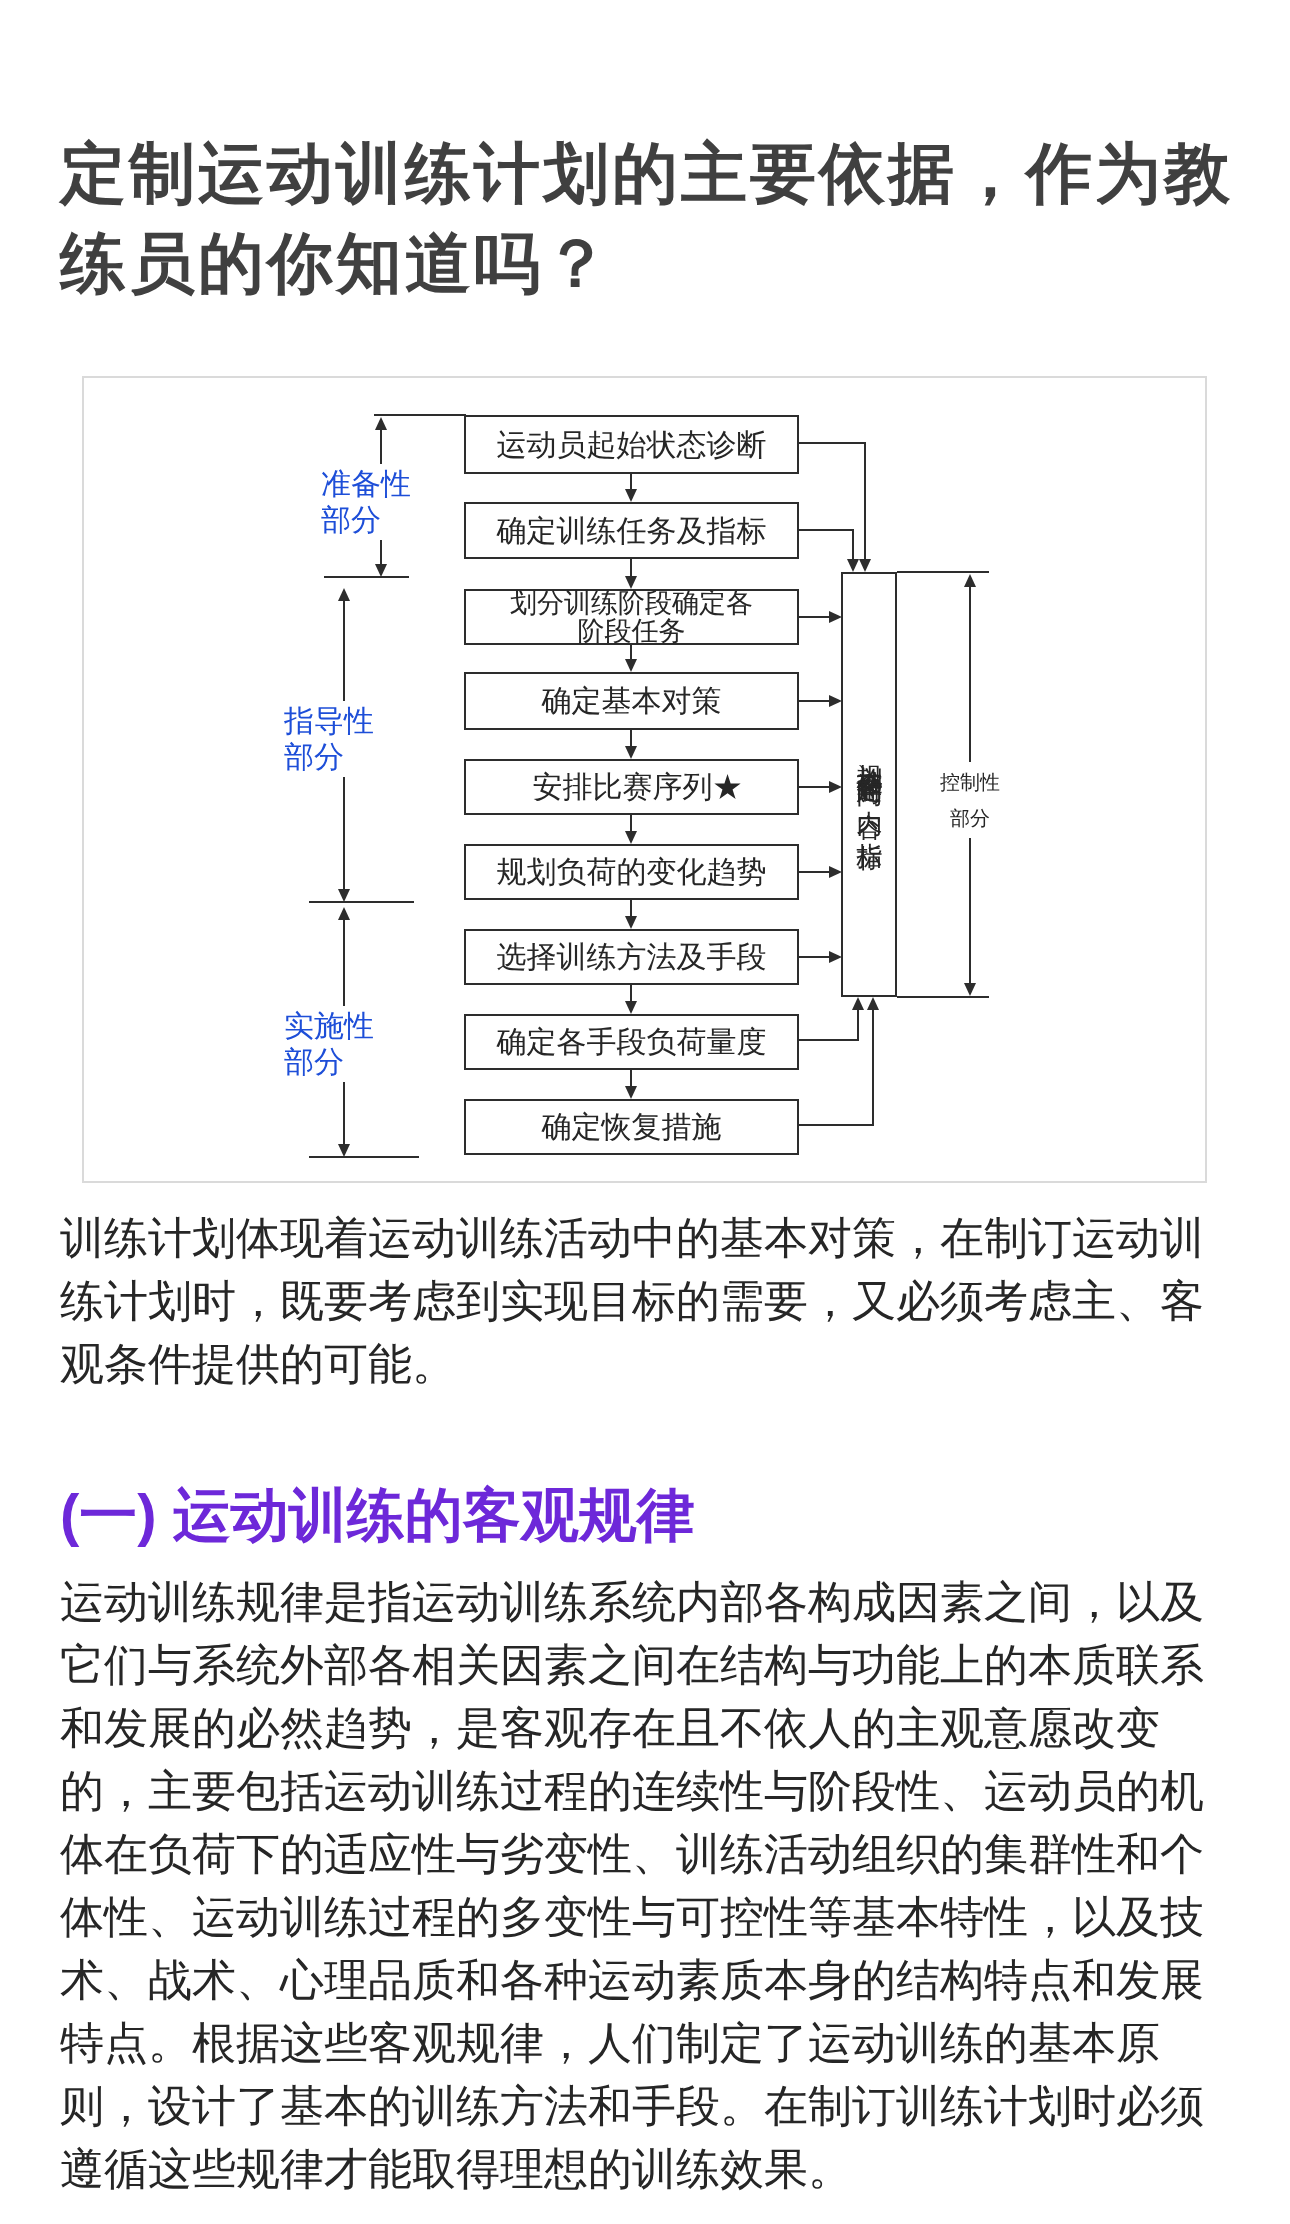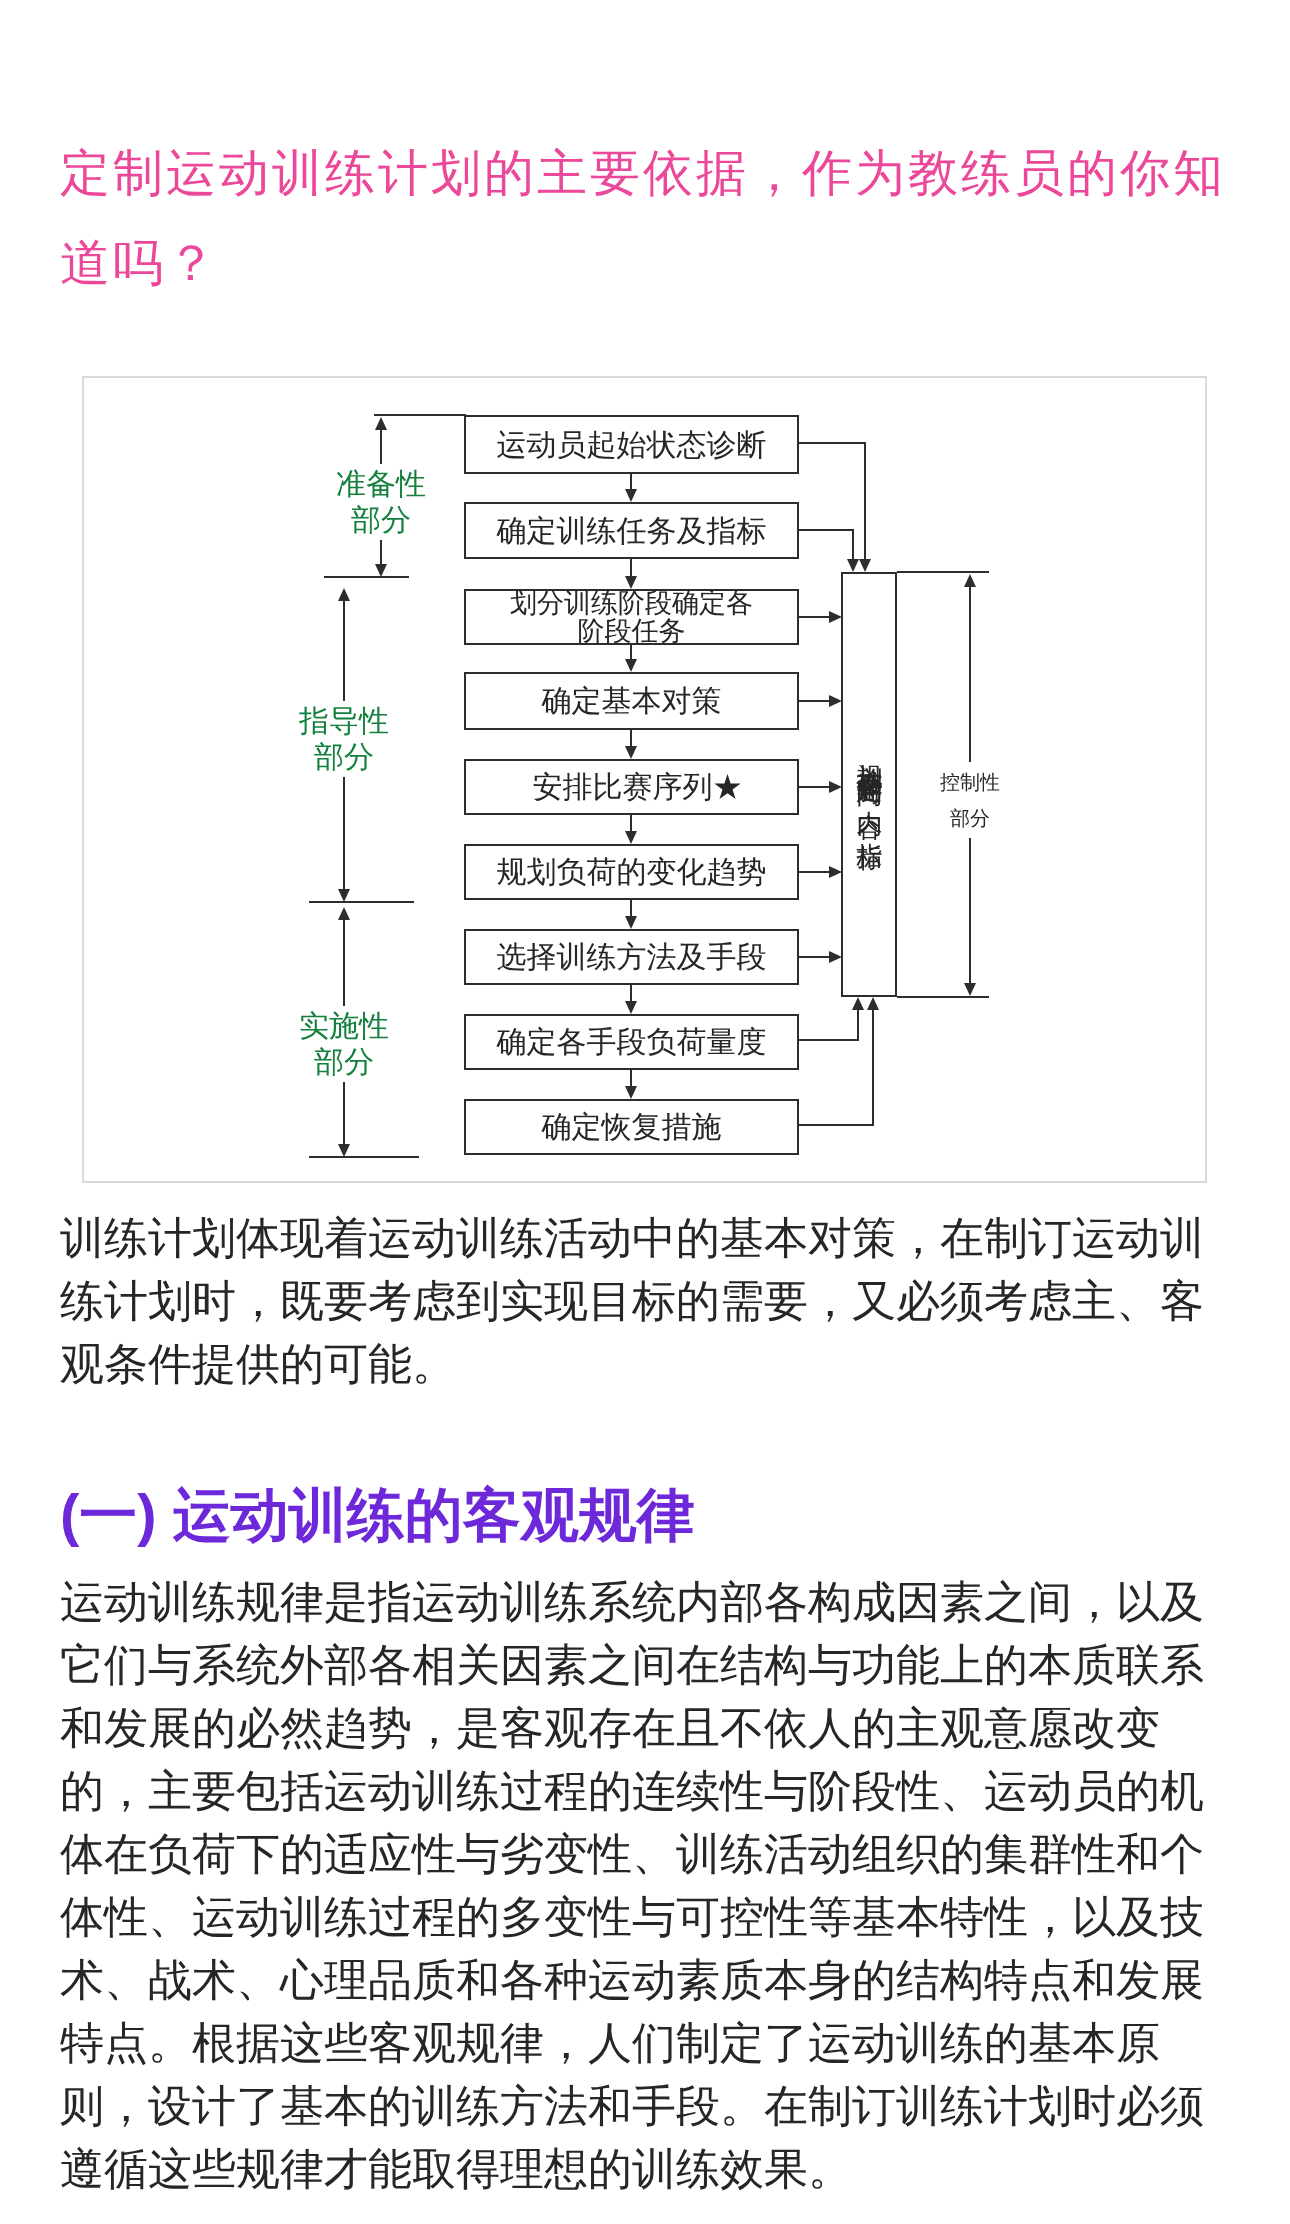--- a/index.html
+++ b/index.html
@@ -1,19 +1,19 @@
 <!DOCTYPE html>
 <html><head>
 <meta charset="utf-8">
 <style>
   html,body{margin:0;padding:0;background:#ffffff;}
   .page{position:relative;width:1290px;height:2224px;background:#ffffff;overflow:hidden;
         font-family:"Liberation Sans",sans-serif;}
   .title{position:absolute;left:60px;top:128px;width:1175px;
-         font-size:50px;line-height:90px;font-weight:normal;color:#ec4899;letter-spacing:3px;}
+         font-size:66px;line-height:90px;font-weight:bold;color:#404040;letter-spacing:3px;}
   .para{position:absolute;left:60px;width:1174px;font-size:44px;line-height:63px;color:#262626;
         text-align:left;word-break:break-all;}
   .p1{top:1206px;}
   .p2{top:1570px;}
   .sec-head{position:absolute;left:60px;top:1482px;width:1174px;
             font-size:58px;line-height:66px;font-weight:bold;color:#6d28d9;}
   
   .fc{position:absolute;left:82px;top:376px;width:1125px;height:807px;background:#ffffff;
       border:2px solid #dadada;box-sizing:border-box;
       font-family:"Liberation Serif",serif;color:#262626;}
@@ -21,21 +21,21 @@
   .step{position:absolute;left:380px;width:335px;border:2px solid #2d2d2d;background:#ffffff;
         display:flex;align-items:center;justify-content:center;text-align:center;
         font-size:30px;line-height:1.05;}
   .step .narrow{display:inline-block;max-width:252px;font-size:27px;}
   .hline{position:absolute;height:2px;background:#2d2d2d;}
   .vline{position:absolute;width:2px;background:#2d2d2d;}
   .ah{position:absolute;width:0;height:0;}
   .ah-down{border-left:6px solid transparent;border-right:6px solid transparent;border-top:13px solid #2d2d2d;}
   .ah-up{border-left:6px solid transparent;border-right:6px solid transparent;border-bottom:13px solid #2d2d2d;}
   .ah-right{border-top:6px solid transparent;border-bottom:6px solid transparent;border-left:13px solid #2d2d2d;}
-  .stage{position:absolute;width:120px;text-align:center;font-size:30px;line-height:36px;color:#15803d;}
+  .stage{position:absolute;width:120px;text-align:left;font-size:30px;line-height:36px;color:#1d4ed8;}
   .tallbox{position:absolute;left:757px;top:194px;width:56px;height:425px;border:2px solid #2d2d2d;
            display:flex;align-items:center;justify-content:center;}
   .tallbox span{writing-mode:vertical-rl;text-orientation:upright;font-size:26px;letter-spacing:2px;line-height:1;}
   .ctrl{position:absolute;left:826px;top:386px;width:120px;text-align:center;font-size:20px;line-height:36px;}
 </style>
 </head>
 <body>
 
 <div class="page">
 

